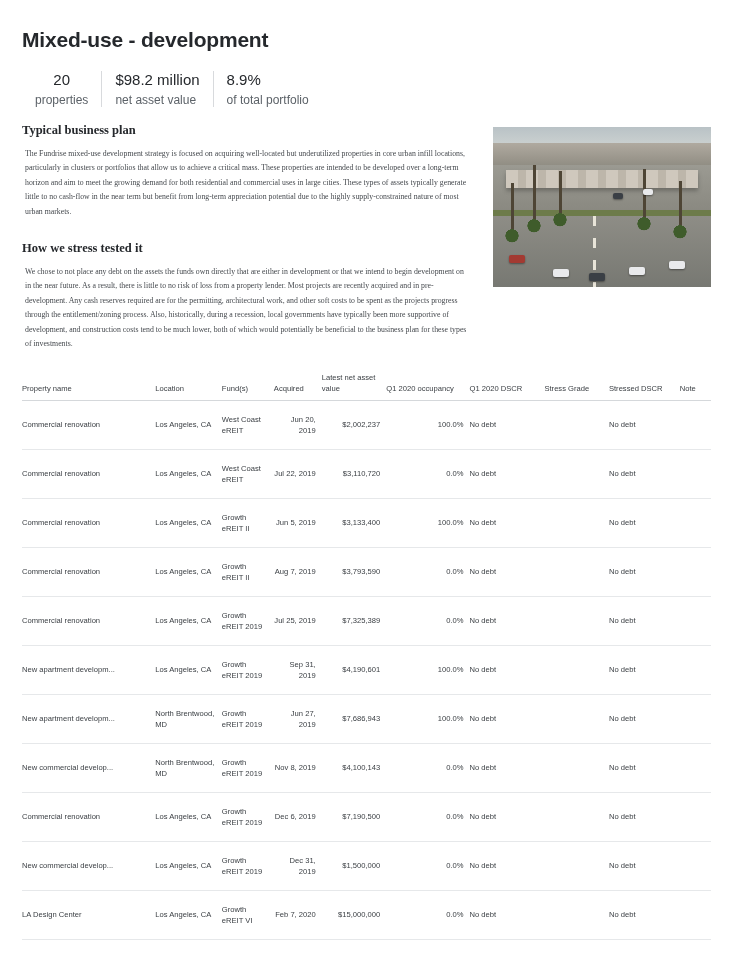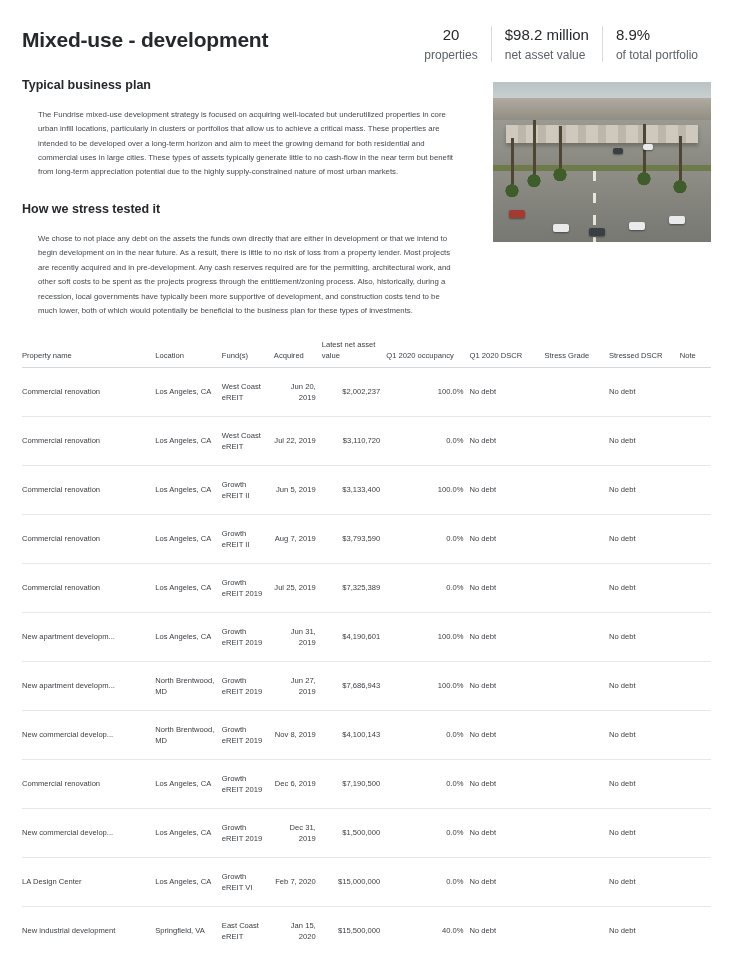--- a/index.html
+++ b/index.html
@@ -19,33 +19,34 @@
     width: 731px;
     height: 953px;
     box-sizing: border-box;
     padding: 22px 20px 0 22px;
   }
   
   .header {
     display: flex;
     align-items: flex-start;
     justify-content: space-between;
+    flex-direction: column;
   }
   .page-title {
     font-size: 21px;
     font-weight: bold;
     letter-spacing: -0.2px;
     color: #25282c;
     margin: 6px 0 0 0;
     line-height: 1.1;
   }
   .stats {
     display: flex;
     align-items: flex-start;
-    margin-top: 4px;
+    margin-top: 20px;
   }
   .stat {
     padding: 0 13px;
     text-align: left;
     border-left: 1px solid #d8dadd;
   }
   .stat:first-child {
     border-left: none;
   }
   .stat-value {
@@ -62,38 +63,39 @@
   }
   .stat.center .stat-value,
   .stat.center .stat-label { text-align: left; }
   .stat.num .stat-value { text-align: center; }
   .stat.num .stat-label { text-align: center; }
 
   
   .content {
     margin-top: 16px;
     position: relative;
+    font-family: Liberation Serif, serif;
   }
   .col-text {
     width: 452px;
   }
   h2.section-title {
     font-size: 12.5px;
     font-weight: bold;
     color: #25282c;
     margin: 0 0 9px 0;
   }
   h2.section-title.second {
     margin-top: 22px;
   }
   p.para {
     font-size: 7.8px;
     line-height: 1.85;
     color: #44484d;
-    margin: 16px;
+    margin: 3px;
     text-align: left;
   }
   .photo {
     position: absolute;
     right: 0;
     top: 4px;
     width: 218px;
     height: 160px;
     overflow: hidden;
     background: #6b7a5c;
@@ -341,21 +343,21 @@
           <td class="c-occ">0.0%</td>
           <td class="c-dscr">No debt</td>
           <td class="c-grade"></td>
           <td class="c-sdscr">No debt</td>
           <td class="c-note"></td>
         </tr>
         <tr>
           <td class="c-name">New apartment developm...</td>
           <td class="c-loc">Los Angeles, CA</td>
           <td class="c-fund">Growth eREIT 2019</td>
-          <td class="c-acq">Jun 31, 2019</td>
+          <td class="c-acq">Sep 31, 2019</td>
           <td class="c-nav">$4,190,601</td>
           <td class="c-occ">100.0%</td>
           <td class="c-dscr">No debt</td>
           <td class="c-grade"></td>
           <td class="c-sdscr">No debt</td>
           <td class="c-note"></td>
         </tr>
         <tr>
           <td class="c-name">New apartment developm...</td>
           <td class="c-loc">North Brentwood, MD</td>

